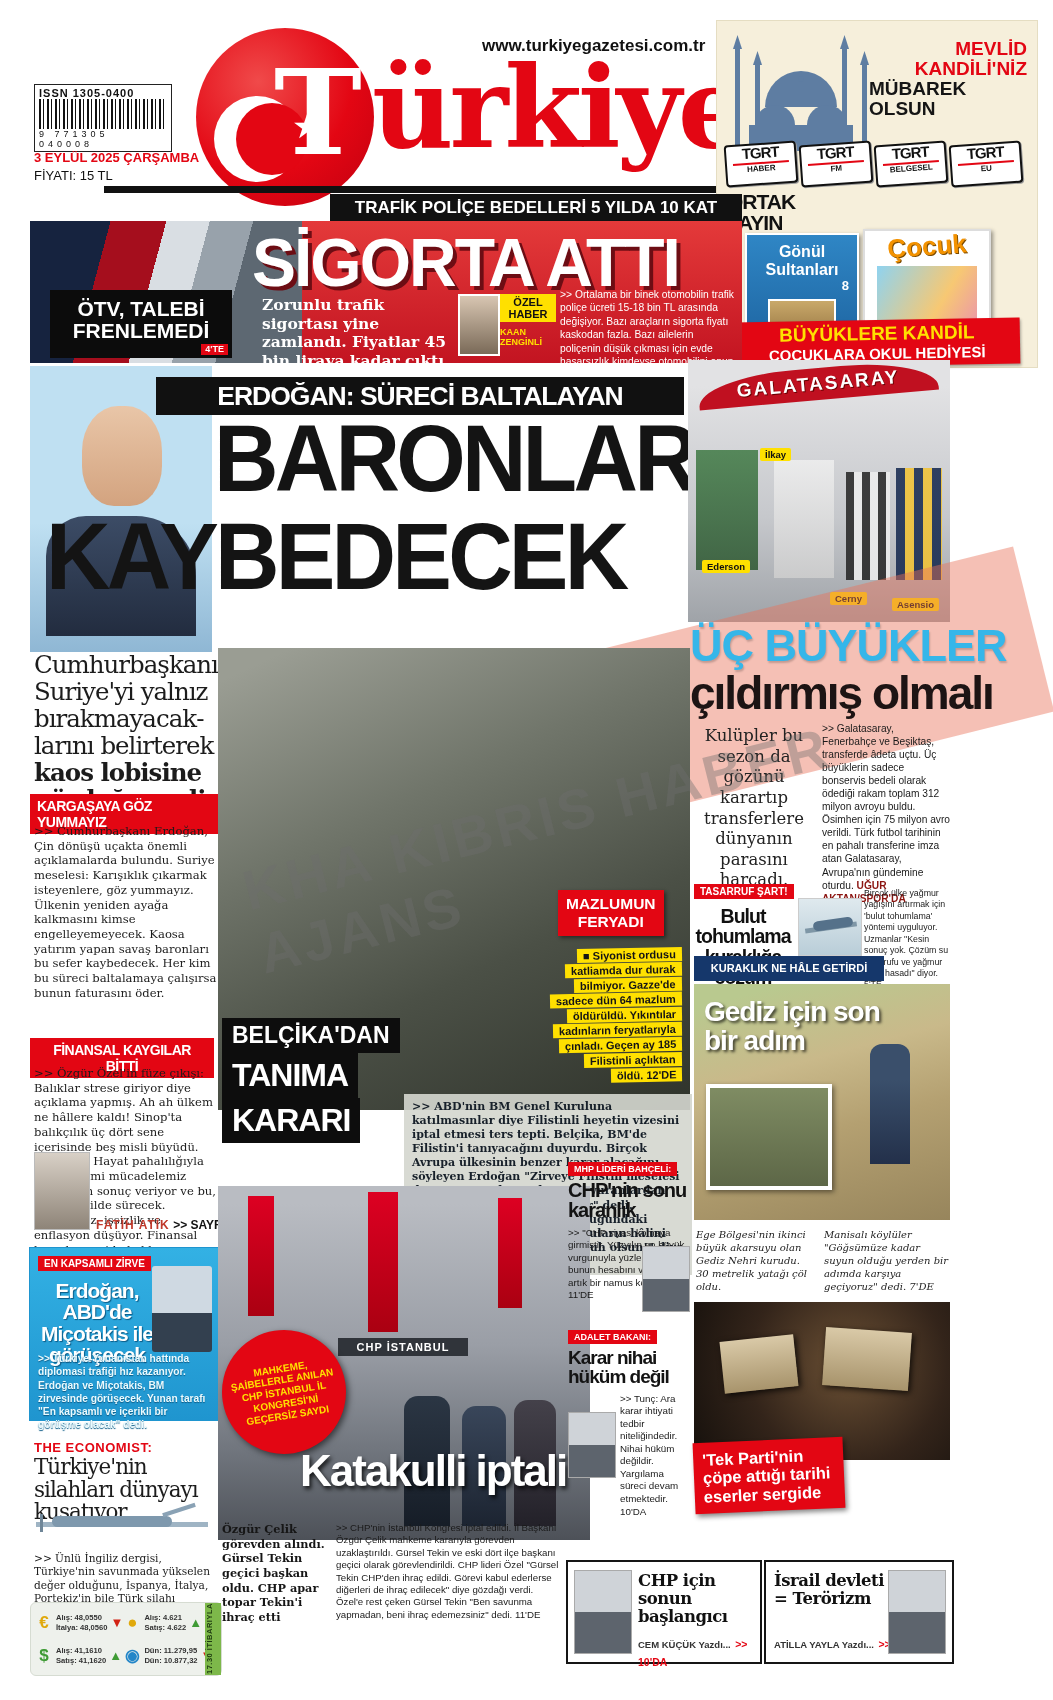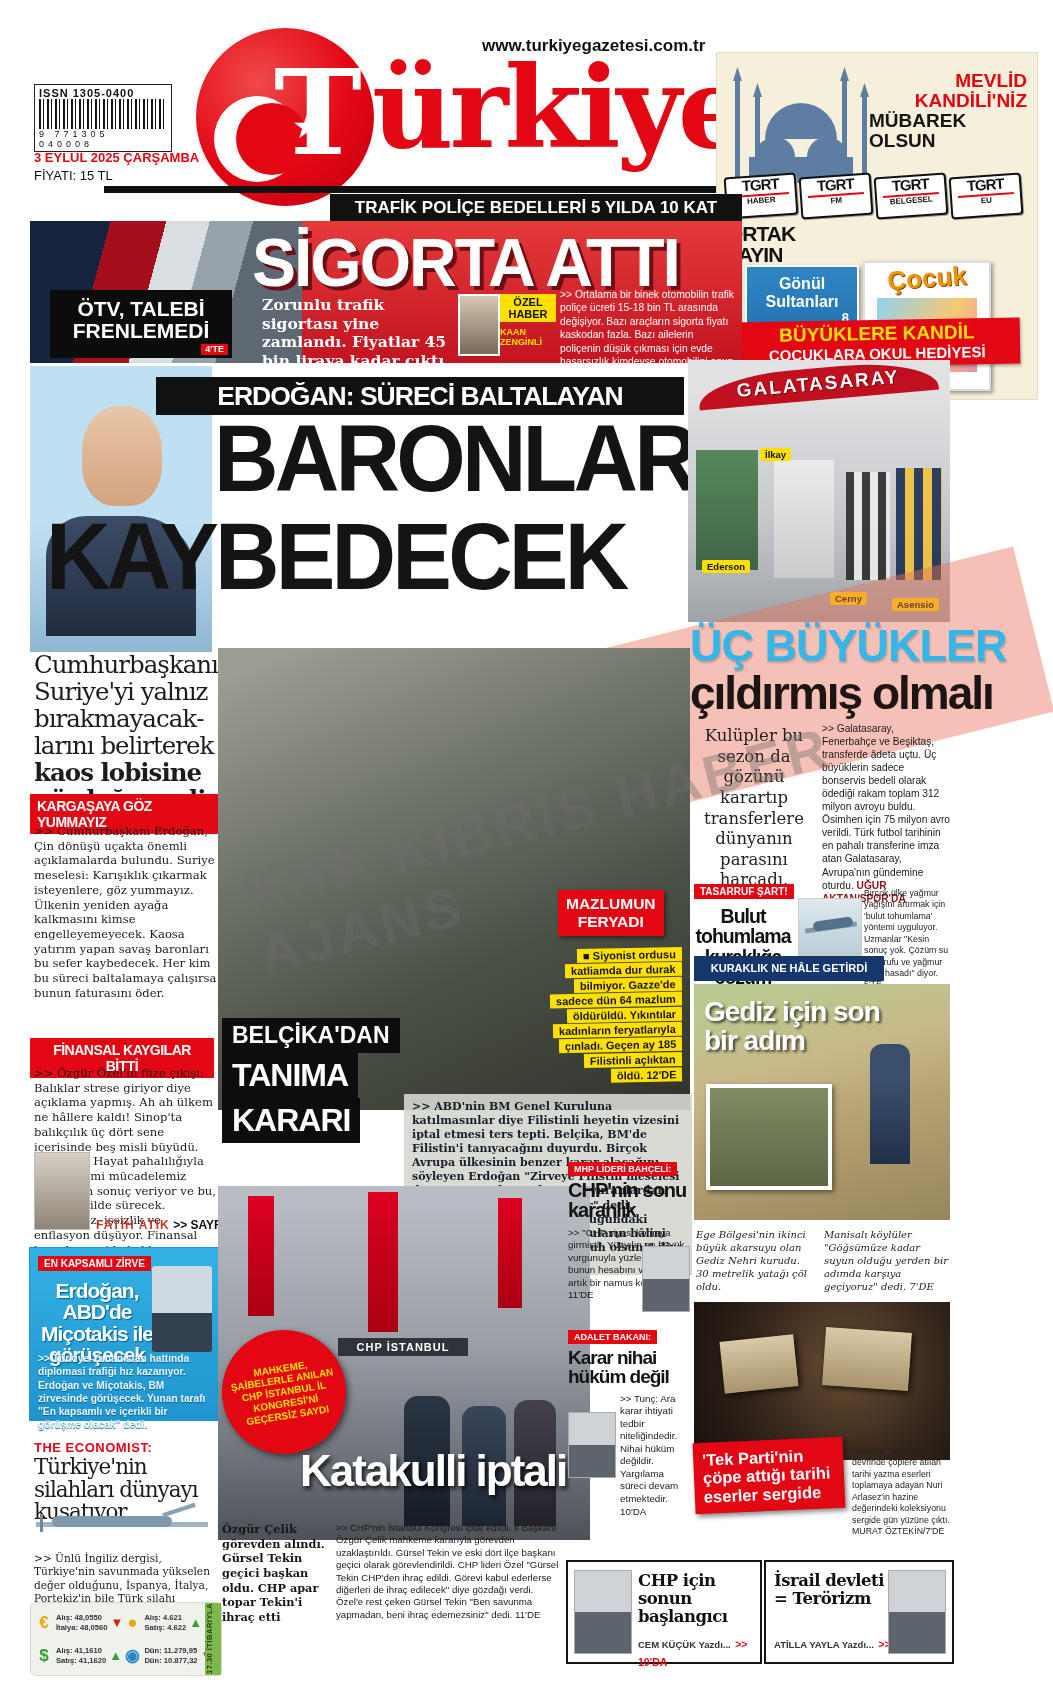--- a/index.html
+++ b/index.html
@@ -163,21 +163,21 @@
 
   <div class="abs logo-circle" style="left:196px;top:28px;">
     <div class="abs crescent-outer" style="left:18px;top:68px;"></div>
     <div class="abs crescent-inner" style="left:40px;top:75px;"></div>
     <div class="abs star" style="left:96px;top:78px;">★</div>
     <div class="abs mast-t" style="left:78px;top:26px;">T</div>
   </div>
   <div class="abs mast-rest" style="left:372px;top:52px;">ürkiye</div>
   <div class="abs blackrule" style="left:104px;top:186px;width:636px;height:7px;"></div>
 
-  <div class="abs beige" style="left:716px;top:20px;width:320px;height:346px;margin-top:32px;">
+  <div class="abs beige" style="left:716px;top:20px;width:320px;height:346px;">
     <svg class="abs" style="left:8px;top:8px;" width="152" height="130" viewBox="0 0 152 130">
       <g fill="#5e7da2">
         <rect x="10" y="18" width="5" height="100"></rect>
           <rect x="30" y="34" width="5" height="84"></rect>
         <rect x="117" y="18" width="5" height="100"></rect>
           <rect x="137" y="34" width="5" height="84"></rect>
         <polygon points="12.5,6 8,20 17,20"></polygon>
           <polygon points="32.5,22 28,36 37,36"></polygon>
         <polygon points="119.5,6 115,20 124,20"></polygon>
           <polygon points="139.5,22 135,36 144,36"></polygon>
@@ -292,21 +292,20 @@
     <div class="abs" style="left:176px;top:60px;width:40px;height:120px;background:linear-gradient(#3a4f6b 30%,#23304a);border-radius:12px 12px 0 0;"></div>
   </div>
   <div class="abs mancap" style="left:696px;top:1228px;width:116px;">Ege Bölgesi'nin ikinci büyük akarsuyu olan Gediz Nehri kurudu. 30 metrelik yatağı çöl oldu.</div>
   <div class="abs mancap" style="left:824px;top:1228px;width:126px;">Manisalı köylüler "Göğsümüze kadar suyun olduğu yerden bir adımda karşıya geçiyoruz" dedi. 7'DE</div>
 
   <div class="abs books-photo" style="left:694px;top:1302px;width:256px;height:158px;">
     <div class="abs oldbook" style="left:28px;top:36px;width:74px;height:52px;transform:rotate(-6deg);"></div>
     <div class="abs oldbook" style="left:130px;top:28px;width:86px;height:58px;transform:rotate(4deg);"></div>
   </div>
   <div class="abs redbox" style="left:694px;top:1440px;width:132px;">'Tek Parti'nin çöpe attığı tarihi eserler sergide</div>
-  <div class="abs tinybody" style="left:852px;top:1446px;width:98px;">Hayatını 'Tek Parti' devrinde çöplere atılan tarihi yazma eserleri toplamaya adayan Nuri Arlasez'in hazine değerindeki koleksiyonu sergide gün yüzüne çıktı. MURAT ÖZTEKİN/7'DE</div>
 
   <div class="abs intro" style="left:34px;top:652px;width:186px;">
     <span>Cumhurbaşkanı, Suriye'yi yalnız bırakmayacak­larını belirterek</span> <b>kaos lobisine gözdağı verdi.</b>
   </div>
   <div class="abs banner" style="left:30px;top:794px;width:176px;">KARGAŞAYA GÖZ YUMMAYIZ</div>
   <div class="abs colbody" style="left:34px;top:824px;width:184px;">&gt;&gt; Cumhurbaşkanı Erdoğan, Çin dönüşü uçakta önemli açıklamalarda bulundu. Suriye meselesi: Karışıklık çıkarmak isteyenlere, göz yummayız. Ülkenin yeniden ayağa kalkmasını kimse engelleyemeyecek. Kaosa yatırım yapan savaş baronları bu sefer kaybedecek. Her kim bu süreci baltalamaya çalışırsa bunun faturasını öder.</div>
   <div class="abs banner" style="left:30px;top:1038px;width:170px;text-align:center;">FİNANSAL KAYGILAR BİTTİ</div>
   <div class="abs colbody" style="left:34px;top:1066px;width:184px;">&gt;&gt; Özgür Özel'in füze çıkışı: Balıklar strese giriyor diye açıklama yapmış. Ah ah ülkem ne hâllere kaldı! Sinop'ta balıkçılık üç dört sene içerisinde beş misli büyüdü. Ekonomi: Hayat pahalılığıyla olan samimi mücadelemiz gerçekten sonuç veriyor ve bu, güçlü şekilde sürecek. Büyüyoruz, işsizlik ve enflasyon düşüyor. Finansal kaygılar geride kaldı.</div>
   <div class="abs fatih" style="left:34px;top:1152px;width:54px;height:76px;"></div>
   <div class="abs byline-row" style="left:96px;top:1218px;">

